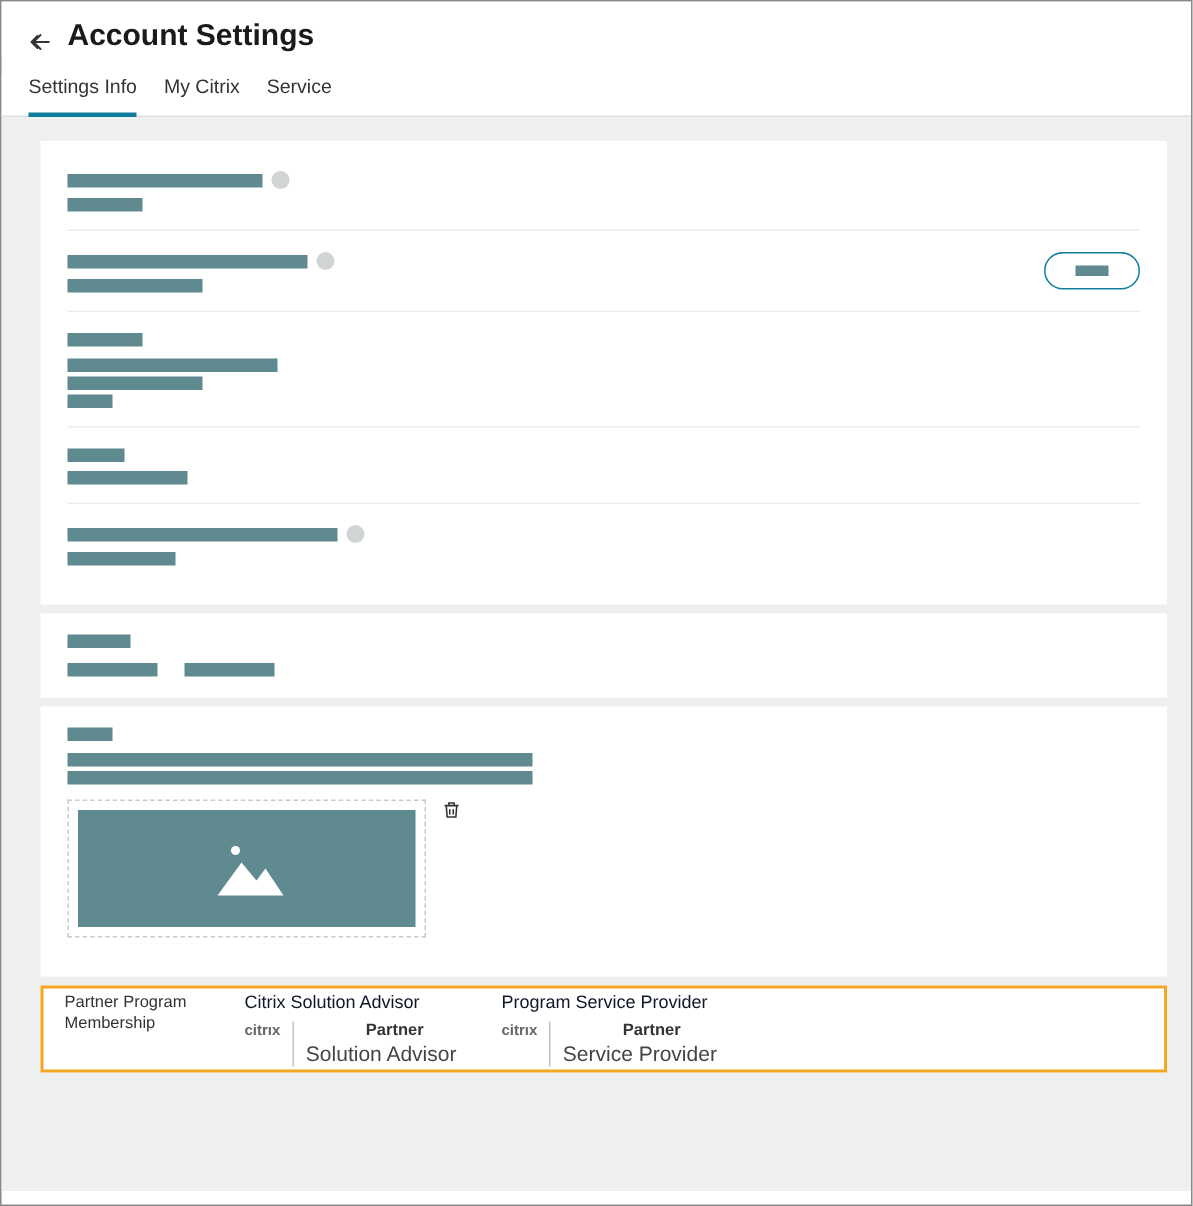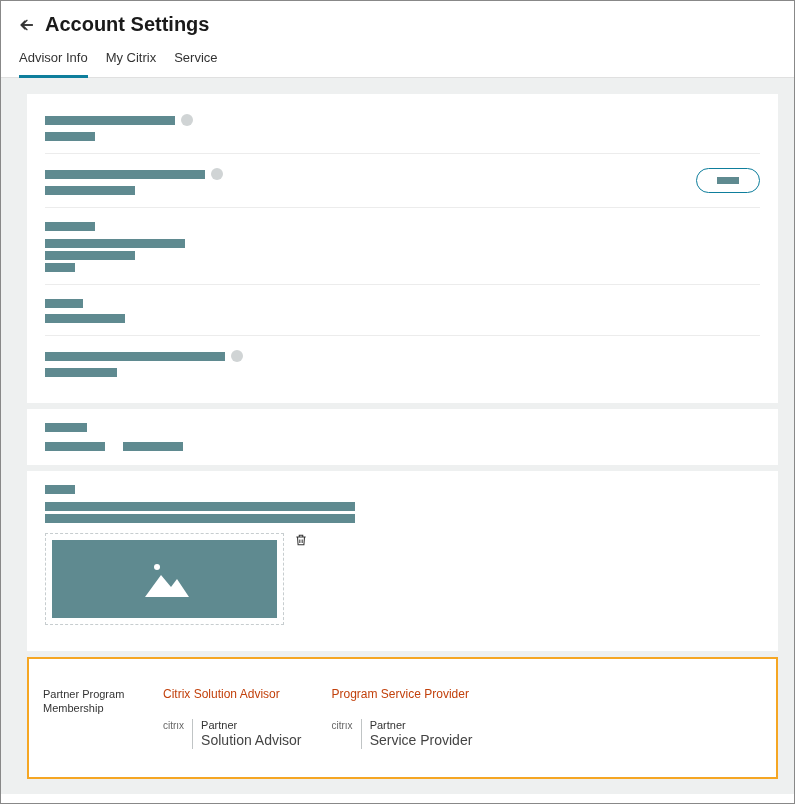--- a/index.html
+++ b/index.html
@@ -10,21 +10,21 @@
     height: 804px;
     border: 1px solid #888;
     overflow: hidden;
   }
   .header {
     padding: 12px 18px 0 18px;
     background: #fff;
   }
   .header-row {
     display: flex;
-    align-items: center;
+    align-items: flex-end;
     gap: 10px;
     margin-bottom: 14px;
   }
   .back-icon {
     width: 16px;
     height: 16px;
     display: flex;
     align-items: center;
     justify-content: center;
     color: #333;
@@ -143,76 +143,77 @@
     position: relative;
   }
   .trash-icon {
     width: 14px; height: 14px;
     color: #333;
     cursor: pointer;
   }
   .highlight-panel {
     background: #fff;
     margin: 6px 16px 16px 26px;
-    padding: 28px 14px;
+    padding: 2px 14px;
     border: 2px solid #f5a623;
     display: flex;
     gap: 30px;
   }
   .pp-col {
     font-size: 11px;
     color: #333;
   }
   .pp-label {
     width: 90px;
     line-height: 1.3;
   }
   .pp-title {
     font-size: 12px;
-    color: #c2410c;
-    margin-bottom: 18px;
+    color: #0f172a;
+    margin-bottom: 6px;
   }
   .pp-body {
     display: flex;
     gap: 8px;
     align-items: flex-start;
   }
   .pp-citrix {
     font-size: 10px;
     color: #666;
     padding-top: 1px;
+    font-weight: bold;
   }
   .pp-divider {
     width: 1px;
     height: 30px;
     background: #c0c4c5;
   }
   .pp-partner {
     line-height: 1.2;
   }
-  .pp-partner .b { font-weight: 400; font-size: 11px; }
+  .pp-partner .b { font-weight: 700; font-size: 11px; margin-left: 40px; }
   .pp-partner .s { font-size: 14px; color: #444; }
 </style>
 </head>
 <body>
 
 <div class="header">
   <div class="header-row">
     <span class="back-icon">
       <svg viewBox="0 0 24 24" width="16" height="16" fill="none" stroke="currentColor" stroke-width="2">
         <path d="M10 4 L3 11 L18 11 M3 11 L10 18" stroke-linecap="round" stroke-linejoin="round" transform="translate(2,1)"></path>
         <path d="M9 6 L3 12 L9 18 M3 12 H20" stroke-linecap="round" stroke-linejoin="round"></path>
       </svg>
     </span>
     <h1 class="page-title">Account Settings</h1>
   </div>
 </div>
 
 <div class="tabs">
-  <div class="tab active">Advisor Info</div>
+  <div class="tab active">Settings Info</div>
   <div class="tab">My Citrix</div>
   <div class="tab">Service</div>
 </div>
 
 <div class="content">
 
   <div class="panel">
     <div class="section">
       <div class="left-col">
         <div class="label-row">

